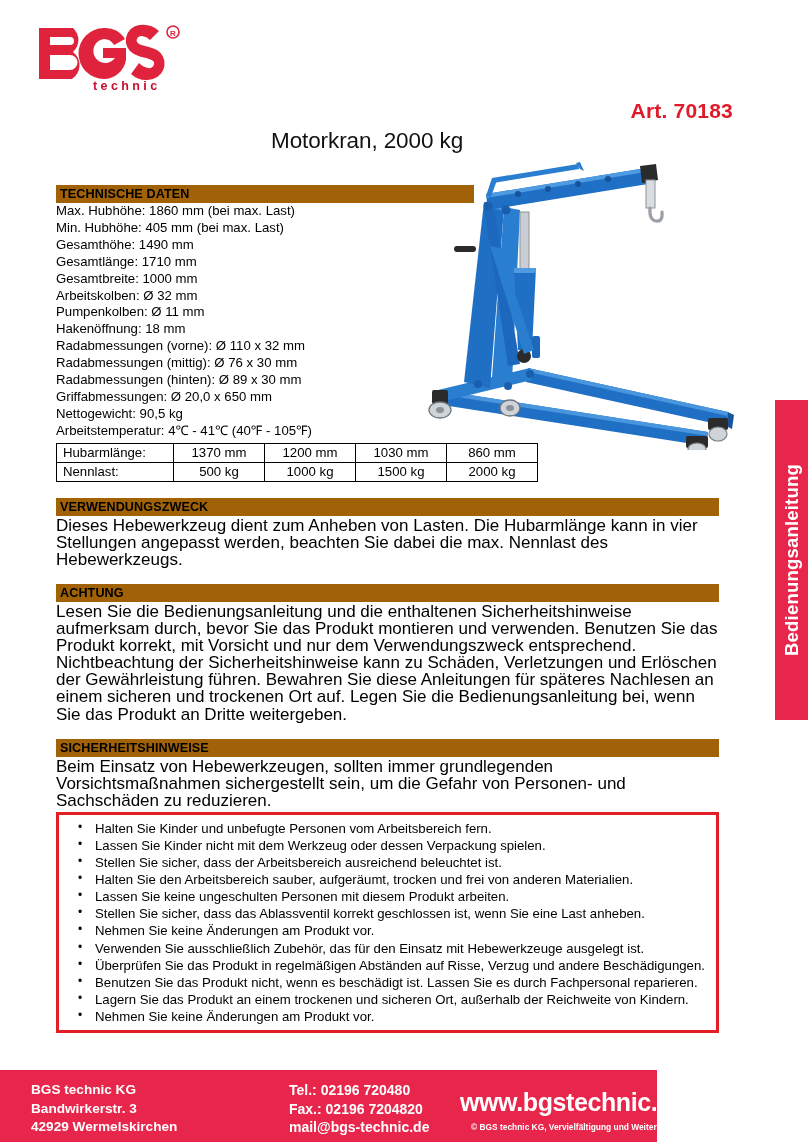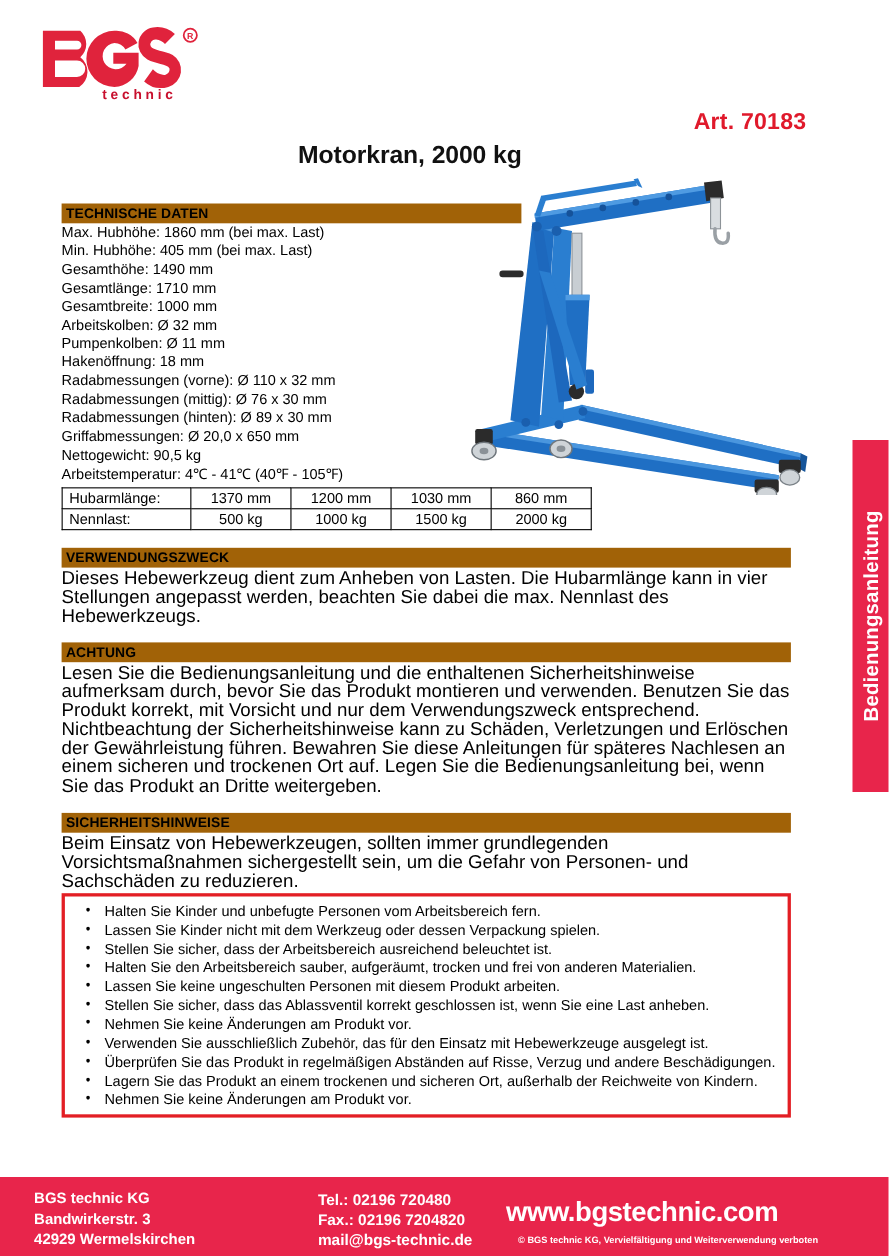--- a/index.html
+++ b/index.html
@@ -42,21 +42,21 @@
     white-space: nowrap;
     text-align: center;
   }
 
   
   .doc-title {
     position: absolute;
     left: 271px;
     top: 128px;
     font-size: 22.5px;
-    font-weight: bold;
+    font-weight: normal;
     color: #111111;
     letter-spacing: -0.1px;
     white-space: nowrap;
   }
 
   
   .product-img {
     position: absolute;
     left: 408px;
     top: 150px;
@@ -175,21 +175,21 @@
     top: -1px;
     font-size: 12px;
     color: #000000;
   }
 
   
   .footer {
     position: absolute;
     left: 0;
     bottom: 0;
-    width: 808px;
+    width: 657px;
     height: 72px;
     background: #e8254b;
   }
   .footer-col-addr {
     position: absolute;
     left: 31px;
     top: 11px;
     color: #ffffff;
     font-size: 13.6px;
     font-weight: bold;
@@ -385,20 +385,21 @@
         <ul class="warn-list">
           <li>Halten Sie Kinder und unbefugte Personen vom Arbeitsbereich fern.</li>
           <li>Lassen Sie Kinder nicht mit dem Werkzeug oder dessen Verpackung spielen.</li>
           <li>Stellen Sie sicher, dass der Arbeitsbereich ausreichend beleuchtet ist.</li>
           <li>Halten Sie den Arbeitsbereich sauber, aufgeräumt, trocken und frei von anderen Materialien.</li>
           <li>Lassen Sie keine ungeschulten Personen mit diesem Produkt arbeiten.</li>
           <li>Stellen Sie sicher, dass das Ablassventil korrekt geschlossen ist, wenn Sie eine Last anheben.</li>
           <li>Nehmen Sie keine Änderungen am Produkt vor.</li>
           <li>Verwenden Sie ausschließlich Zubehör, das für den Einsatz mit Hebewerkzeuge ausgelegt ist.</li>
           <li>Überprüfen Sie das Produkt in regelmäßigen Abständen auf Risse, Verzug und andere Beschädigungen.</li>
+          <li>Benutzen Sie das Produkt nicht, wenn es beschädigt ist. Lassen Sie es durch Fachpersonal reparieren.</li>
           <li>Lagern Sie das Produkt an einem trockenen und sicheren Ort, außerhalb der Reichweite von Kindern.</li>
           <li>Nehmen Sie keine Änderungen am Produkt vor.</li>
         </ul>
       </div>
     </div>
 
   </div>
 
   <div class="footer">
     <div class="footer-col-addr">

